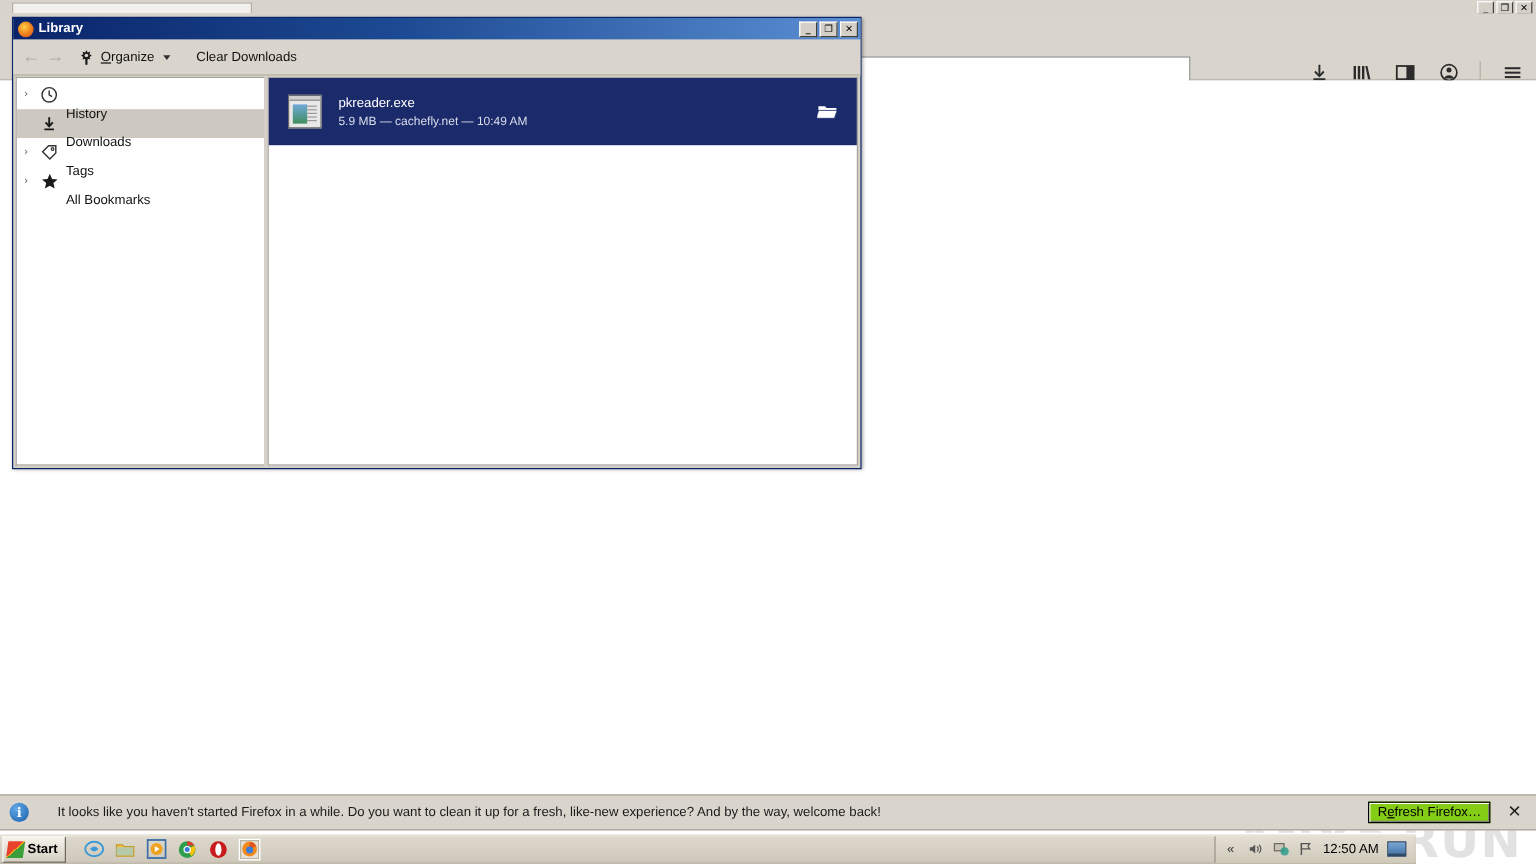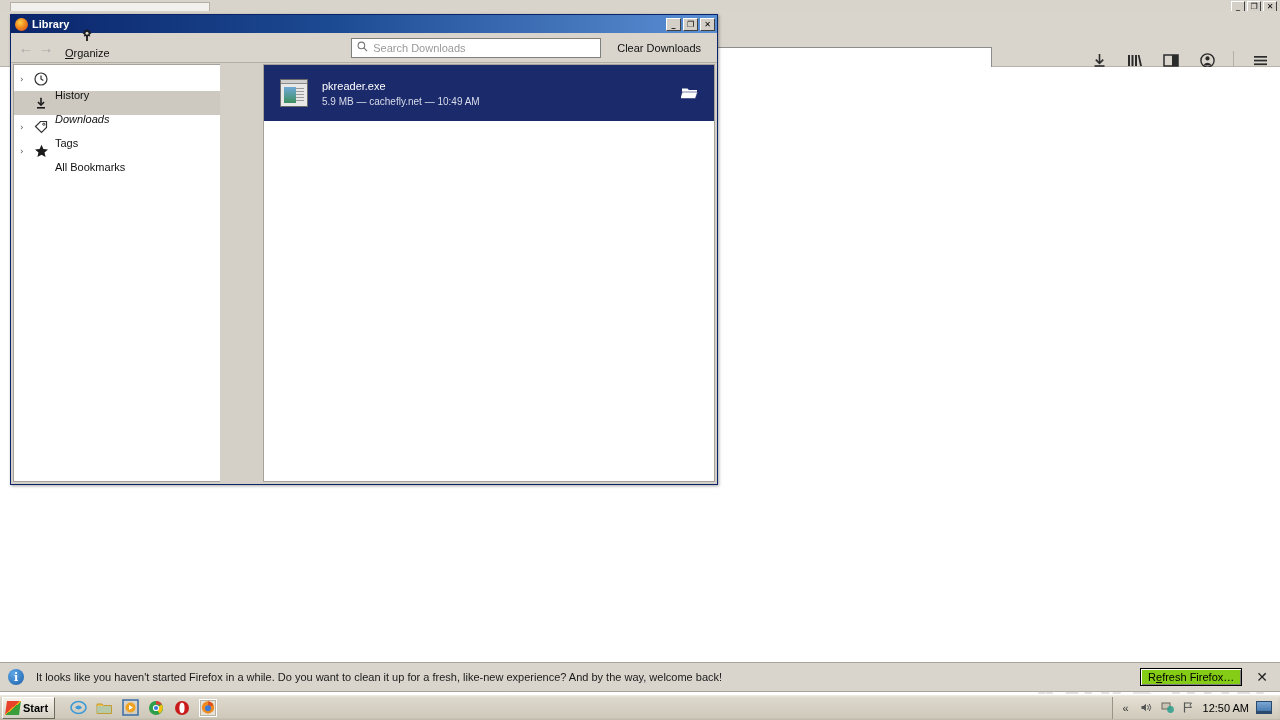--- a/index.html
+++ b/index.html
@@ -92,32 +92,32 @@
     display: flex; align-items: center; padding: 0 8px;
   }
   .notif-icon {
     width: 16px; height: 16px; border-radius: 50%;
     background: radial-gradient(circle at 35% 30%, #5fa8e8, #1a5ea8);
     color: #fff; font-size: 11px; font-weight: bold;
     display: flex; align-items: center; justify-content: center;
     font-family: "DejaVu Serif", serif;
     flex: 0 0 auto;
   }
-  .notif-text { margin-left: 12px; font-size: 11px; color: #1a1a1a; flex: 1 1 auto; }
+  .notif-text { margin-left: 24px; font-size: 11px; color: #1a1a1a; flex: 1 1 auto; }
   .notif-btn {
     background: #84cc16; border: 1px solid #000;
     box-shadow: inset 1px 1px 0 #fff, inset -1px -1px 0 #808080;
     padding: 2px 7px; font-size: 11px; color: #000; margin-right: 10px;
     white-space: nowrap;
   }
   .notif-close { font-size: 14px; color: #222; padding: 0 4px; font-family: "DejaVu Sans", sans-serif; }
 
   
   .taskbar {
-    position: absolute; left: 0; top: 694px; width: 1280px; height: 26px;
+    position: absolute; left: 0; top: 694px; width: 1180px; height: 26px;
     background: linear-gradient(to bottom,#f0ece2 0%,#ddd8cc 12%,#cfc9bb 90%,#bdb7a8 100%);
     border-top: 1px solid #ffffff;
     display: flex; align-items: center;
   }
   .start-btn {
     margin-left: 2px; height: 22px; display: flex; align-items: center; gap: 3px;
     padding: 0 6px 0 3px;
     background: linear-gradient(to bottom,#f5f2ea,#d3cec1);
     border: 1px solid #ffffff; border-right-color: #6e6a5e; border-bottom-color: #6e6a5e;
     font-weight: bold; font-size: 11px; color: #000;
@@ -139,21 +139,21 @@
     font-size: 11px; color: #000;
   }
   .tray-ic { width: 14px; height: 14px; display: flex; align-items: center; justify-content: center; color: #333; }
   .show-desktop {
     width: 16px; height: 13px; background: linear-gradient(to bottom,#7aa8d6,#4a7bb0);
     border: 1px solid #2b4a6b; border-bottom-width: 3px;
   }
 
   
   .lib-window {
-    position: absolute; left: 10px; top: 14px; width: 708px; height: 471px;
+    position: absolute; left: 10px; top: 14px; width: 708px; height: 377px;
     background: #d4d0c8;
     border: 1px solid #0a246a;
     box-shadow: 1px 1px 3px rgba(0,0,0,.35);
   }
   .lib-title {
     height: 18px;
     background: linear-gradient(to right,#0a246a 0%,#1c4a92 45%,#5b8fd4 100%);
     display: flex; align-items: center; padding: 0 2px 0 4px;
     color: #ffffff; font-weight: bold; font-size: 11px;
   }
@@ -171,21 +171,21 @@
   }
   .lib-toolbar {
     height: 30px; background: #d9d5cc;
     display: flex; align-items: center; padding: 0 6px;
     border-bottom: 1px solid #b3aea3;
   }
   .lib-nav { display: flex; gap: 2px; color: #a8a8a8; font-size: 15px; margin-right: 4px; }
   .lib-nav span { width: 18px; text-align: center; line-height: 20px; }
   .organize {
     display: flex; align-items: center; gap: 5px; padding: 2px 6px;
-    font-size: 11px; color: #111; flex-direction: column;
+    font-size: 11px; color: #111;
   }
   .gear { width: 14px; height: 14px; position: relative; }
   .caret-sm {
     width: 0; height: 0; border-left: 3px solid transparent; border-right: 3px solid transparent;
     border-top: 4px solid #333; margin-left: 2px;
   }
   .search-box {
     margin-left: auto; width: 250px; height: 20px; background: #ffffff;
     border: 1px solid #7f7f7f;
     display: flex; align-items: center; padding: 0 5px; gap: 5px;
@@ -201,31 +201,30 @@
   }
   .lib-side {
     width: 207px; background: #ffffff;
     border: 1px solid #a6a19a; border-right: none;
     padding-top: 2px;
   }
   .side-item {
     height: 24px; display: flex; align-items: center; padding-left: 6px;
     font-size: 11px; color: #111;
   }
-  .side-item.sel { background: #cdc9c1; font-style: italic; }
+  .side-item.sel { background: #cdc9c1; }
   .twisty {
     width: 12px; color: #555; font-size: 9px; flex: 0 0 auto;
     font-family: "DejaVu Sans", sans-serif;
   }
   .side-ic { width: 18px; height: 16px; display: flex; align-items: center; justify-content: center; flex: 0 0 auto; }
   .side-label { margin-left: 5px; margin-top: 32px; }
   .lib-main {
     flex: 1 1 auto; background: #ffffff;
     border: 1px solid #a6a19a;
-    margin-left: 40px;
   }
   .dl-item {
     height: 56px; background: #1b2a6b;
     display: flex; align-items: center; padding: 0 12px 0 16px;
   }
   .dl-fileicon {
     width: 28px; height: 28px; background: #e8e8e8;
     border: 1px solid #6b6b6b; flex: 0 0 auto; position: relative; overflow: hidden;
   }
   .dl-fileicon .bar { position: absolute; left: 0; top: 0; right: 0; height: 4px; background: #cfcfcf; border-bottom: 1px solid #8a8a8a; }
@@ -414,29 +413,20 @@
           <svg width="14" height="14" viewBox="0 0 14 14">
             <path d="M7 0.8 l1.1 1.9 2.1 -0.6 -0.6 2.1 1.9 1.1 -1.9 1.1 0.6 2.1 -2.1 -0.6 -1.1 1.9 -1.1 -1.9 -2.1 0.6 0.6 -2.1 -1.9 -1.1 1.9 -1.1 -0.6 -2.1 2.1 0.6 z" fill="#1a1a1a"></path>
             <circle cx="7" cy="5.3" r="1.5" fill="#d9d5cc"></circle>
             <rect x="6.1" y="7" width="1.8" height="6" fill="#1a1a1a"></rect>
           </svg>
         </span>
         <span><span style="text-decoration:underline">O</span>rganize</span>
         <span class="caret-sm"></span>
       </div>
 
-      <div class="search-box">
-        <span>
-          <svg width="11" height="11" viewBox="0 0 11 11">
-            <circle cx="4.4" cy="4.4" r="3.3" fill="none" stroke="#777" stroke-width="1.1"></circle>
-            <path d="M6.9 6.9 L10 10" stroke="#777" stroke-width="1.1"></path>
-          </svg>
-        </span>
-        <span class="search-ph">Search Downloads</span>
-      </div>
 
       <div class="clear-dl">Clear Downloads</div>
     </div>
 
     <div class="lib-body">
 
       <div class="lib-side">
 
         <div class="side-item">
           <span class="twisty">›</span>

